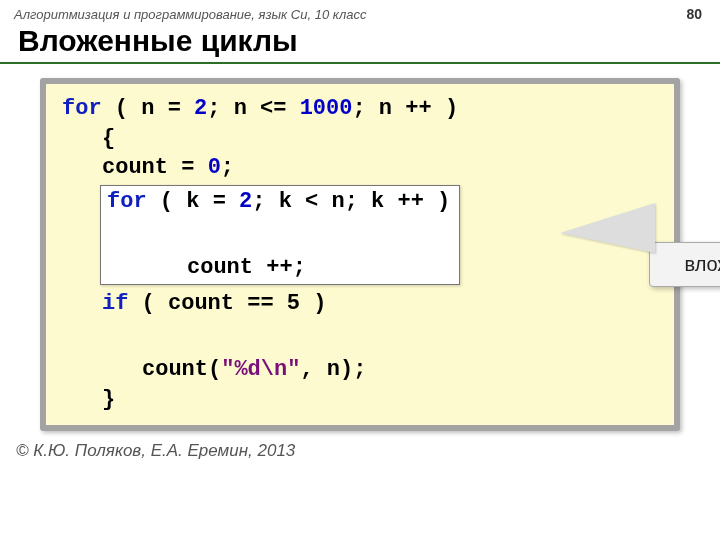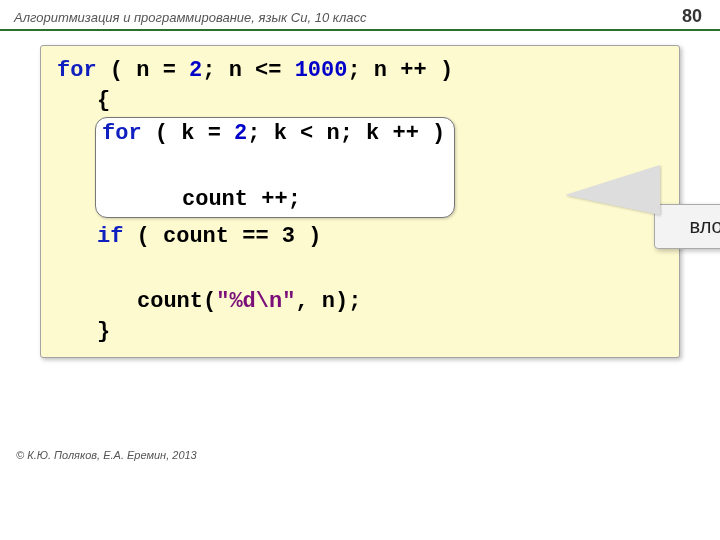--- a/index.html
+++ b/index.html
@@ -1,73 +1,79 @@
 <!DOCTYPE html>
 <html><head>
 <meta charset="utf-8">
 <style>
   * { box-sizing: border-box; margin: 0; padding: 0; }
   html, body { width: 720px; height: 540px; font-family: Arial, sans-serif; background: #fff; }
   .slide { width: 720px; height: 469px; position: relative; background: #fff; }
   .header { display: flex; justify-content: space-between; align-items: baseline; padding: 6px 18px 2px 14px; font-size: 13px; font-style: italic; color: #555; }
-  .pagenum { font-weight: bold; font-style: normal; color: #333; font-size: 18px; }
+  .pagenum { font-weight: bold; font-style: normal; color: #333; font-size: 14px; }
   .title { font-size: 30px; font-weight: bold; color: #000; padding: 0 18px 4px 18px; }
   .rule { border: none; border-top: 2px solid #2a6f2a; margin: 0 0 14px 0; }
-  .codebox { margin: 0 40px; background: #fdfad0; border: 1px solid #a3a3a3; border-radius: 3px; box-shadow: 2px 2px 4px rgba(0,0,0,0.25); padding: 10px 16px 10px 16px; font-family: "Courier New", monospace; font-size: 22px; font-weight: bold; color: #000; line-height: 1.35; position: relative; }
+  .codebox { margin: 0 40px; background: #fdfad0; border: 6px solid #a3a3a3; border-radius: 3px; box-shadow: 2px 2px 4px rgba(0,0,0,0.25); padding: 10px 16px 10px 16px; font-family: "Courier New", monospace; font-size: 22px; font-weight: bold; color: #000; line-height: 1.35; position: relative; }
   .kw { color: #1020c0; }
   .num { color: #0000c8; }
   .str { color: #7a0f7a; }
-  .innerbox { background: #fff; border: 1px solid #777; border-radius: 12px; box-shadow: 1px 1px 3px rgba(0,0,0,0.2); margin: 2px 0 4px -2px; padding: 1px 6px 2px 6px; display: inline-block; min-width: 360px; }
+  .innerbox { background: #fff; border: 1px solid #777; border-radius: 0; box-shadow: 1px 1px 3px rgba(0,0,0,0.2); margin: 2px 0 4px -2px; padding: 1px 6px 2px 6px; display: inline-block; min-width: 360px; }
   .callout { position: absolute; right: -200px; top: 158px; width: 225px; background: #f3f3f3; border: 1px solid #aaa; border-radius: 4px; box-shadow: 2px 2px 5px rgba(0,0,0,0.25); padding: 8px 12px; font-family: Arial, sans-serif; font-weight: normal; font-size: 20px; color: #222; text-align: center; }
   .callout::before { content: ""; position: absolute; left: -90px; top: -40px; width: 0; height: 0; border-right: 95px solid #ddd; border-top: 30px solid transparent; border-bottom: 20px solid transparent; filter: drop-shadow(1px 1px 1px rgba(0,0,0,0.2)); }
-  .footer { position: absolute; bottom: 8px; left: 0; right: 0; display: flex; justify-content: space-between; padding: 0 16px; font-size: 11px; font-style: italic; color: #555; }
+  .footer { position: absolute; bottom: 8px; left: 0; right: 0; display: flex; justify-content: space-between; padding: 0 16px; font-size: 17px; font-style: italic; color: #555; }
   .ind1 { padding-left: 40px; display: block; }
   .ind2 { padding-left: 80px; display: block; margin-top: 36px; }
 </style>
 </head>
 <body>
 
 <div class="slide">
   <div class="header">
     <span>Алгоритмизация и программирование, язык Си, 10 класс</span>
     <span class="pagenum">80</span>
   </div>
+  <div class="title">Вложенные циклы</div>
   <hr class="rule">
 
   <div class="codebox">
     <div>
       <span class="kw">for</span>
       <span>( n</span>
       <span>=</span>
       <span class="num">2</span><span>; n</span>
       <span>&lt;=</span>
       <span class="num">1000</span><span>; n</span>
       <span>++</span><span> )</span>
     </div>
     <span class="ind1">{</span>
+    <span class="ind1">
+      <span>count</span>
+      <span>=</span>
+      <span class="num">0</span><span>;</span>
+    </span>
     <div class="ind1">
       <div class="innerbox">
         <div>
           <span class="kw">for</span>
           <span>( k</span>
           <span>=</span>
           <span class="num">2</span><span>; k</span>
           <span>&lt;</span>
           <span>n; k</span>
           <span>++</span><span> )</span>
         </div>
         <span class="ind2">
           <span>count</span>
           <span>++</span><span>;</span>
         </span>
       </div>
     </div>
     <span class="ind1">
       <span class="kw">if</span>
-      <span>( count == 3 )</span>
+      <span>( count == 5 )</span>
     </span>
     <span class="ind2">
       <span>count(</span><span class="str">"%d\n"</span><span>, n);</span>
     </span>
     <span class="ind1">}</span>
 
     <div class="callout">вложенный цикл</div>
   </div>
 
   <div class="footer">

